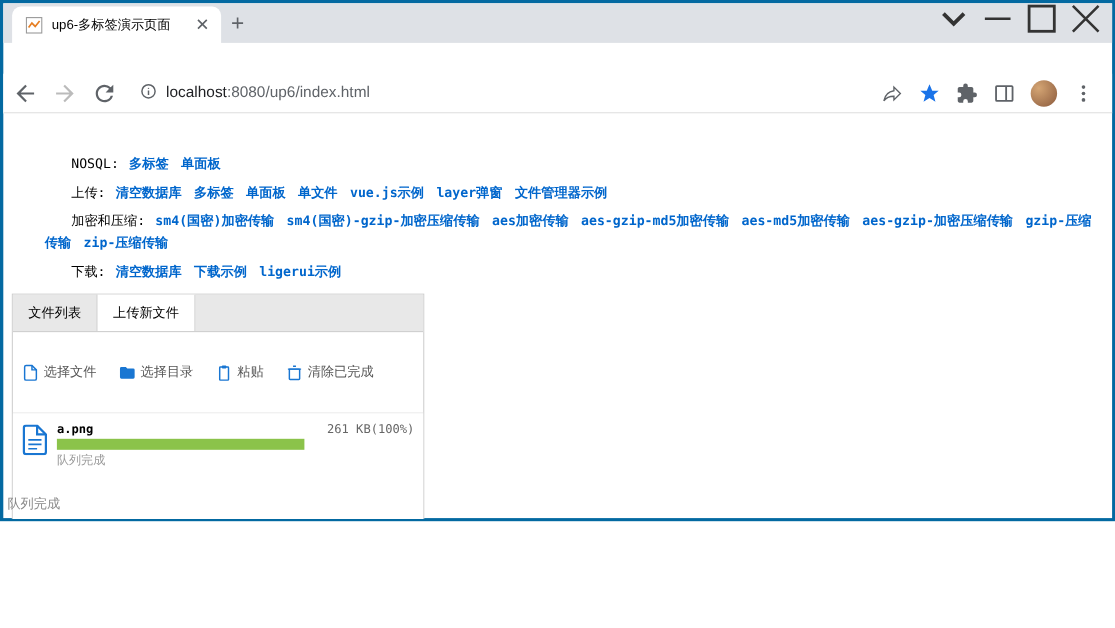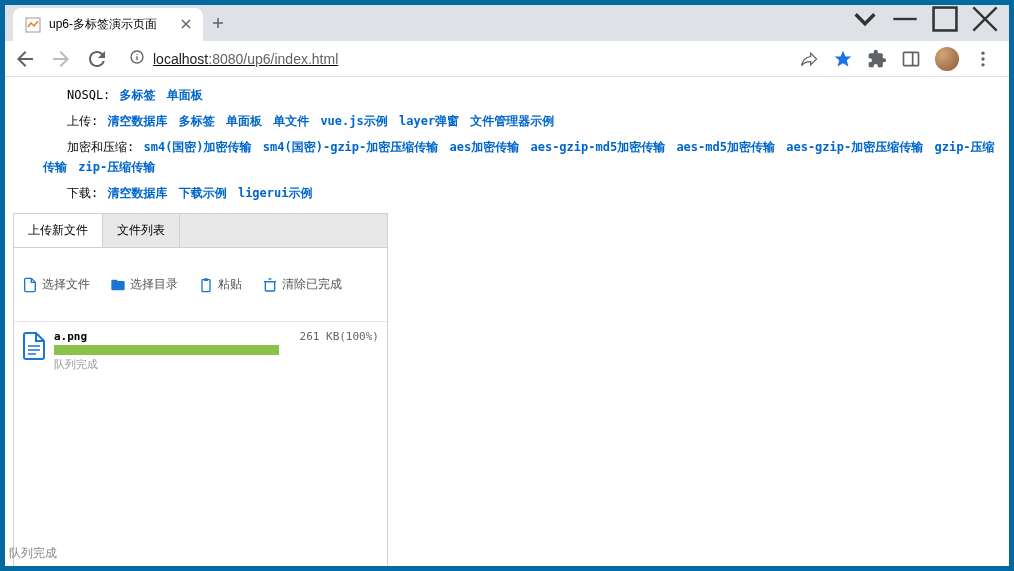--- a/index.html
+++ b/index.html
@@ -1,31 +1,31 @@
 <!DOCTYPE html>
 <html><head>
   <meta charset="utf-8">
   <style>
     * { margin: 0; padding: 0; box-sizing: border-box; }
     body { font-family: "Microsoft YaHei", Arial, sans-serif; font-size: 12px; background: #fff; }
     
     
-    .browser-chrome { border: 5px solid #0369a1; width: 1014px; height: 571px; display: flex; flex-direction: column; background: #fff; }
+    .browser-chrome { border: 3px solid #0369a1; width: 1014px; height: 474px; display: flex; flex-direction: column; background: #fff; gap: 28px; }
     .tab-bar { height: 36px; background: #dee1e6; display: flex; align-items: end; padding-left: 8px; gap: 0; }
     .tab { background: #fff; border-radius: 8px 8px 0 0; padding: 8px 12px; display: flex; align-items: center; gap: 8px; font-size: 12px; min-width: 190px; }
     .tab .favicon { width: 16px; height: 16px; display: inline-flex; align-items: center; justify-content: center; }
     .tab .close { margin-left: auto; }
     .new-tab { padding: 8px; cursor: pointer; }
     .window-controls { margin-left: auto; display: flex; gap: 0; align-items: center; padding-right: 4px; padding-bottom: 8px; }
     .window-controls span { width: 40px; height: 28px; display: inline-flex; align-items: center; justify-content: center; font-size: 14px; color: #333; }
     
     .toolbar { height: 36px; background: #fff; border-bottom: 1px solid #e0e0e0; display: flex; align-items: center; padding: 0 8px; gap: 12px; }
     .nav-btn { width: 24px; height: 24px; display: inline-flex; align-items: center; justify-content: center; color: #5f6368; font-size: 16px; }
     .nav-btn.disabled { color: #bbb; }
-    .url-bar { flex: 1; display: flex; align-items: center; gap: 8px; padding: 4px 8px; text-decoration: underline; }
+    .url-bar { flex: 1; display: flex; align-items: flex-start; gap: 8px; padding: 4px 8px; }
     .url-bar .info-icon { color: #5f6368; }
     .url-text { font-size: 14px; color: #202124; }
     .url-text .host { color: #202124; }
     .url-text .path { color: #5f6368; }
     .toolbar-right { display: flex; align-items: center; gap: 14px; padding-right: 8px; }
     .toolbar-right .icon { width: 20px; height: 20px; display: inline-flex; align-items: center; justify-content: center; color: #5f6368; }
     .avatar { width: 24px; height: 24px; border-radius: 50%; background: radial-gradient(circle at 30% 30%, #d4a574, #8b5a3c); }
     
     
     .page-content { flex: 1; padding: 8px; overflow: auto; position: relative; }
@@ -166,22 +166,22 @@
   <div class="page-content">
     <div id="link-rows">
         <div class="link-row"><span class="label">NOSQL:  </span><a href="#">多标签</a> <a href="#">单面板</a> </div>
         <div class="link-row"><span class="label">上传:  </span><a href="#">清空数据库</a> <a href="#">多标签</a> <a href="#">单面板</a> <a href="#">单文件</a> <a href="#">vue.js示例</a> <a href="#">layer弹窗</a> <a href="#">文件管理器示例</a> </div>
         <div class="link-row"><span class="label">加密和压缩:  </span><a href="#">sm4(国密)加密传输</a> <a href="#">sm4(国密)-gzip-加密压缩传输</a> <a href="#">aes加密传输</a> <a href="#">aes-gzip-md5加密传输</a> <a href="#">aes-md5加密传输</a> <a href="#">aes-gzip-加密压缩传输</a> <a href="#">gzip-压缩传输</a> <a href="#">zip-压缩传输</a> </div>
         <div class="link-row"><span class="label">下载:  </span><a href="#">清空数据库</a> <a href="#">下载示例</a> <a href="#">ligerui示例</a> </div>
       </div>
 
     <div class="upload-panel">
       <div class="panel-tabs">
+        <div class="panel-tab">文件列表</div>
         <div class="panel-tab active">上传新文件</div>
-        <div class="panel-tab">文件列表</div>
       </div>
       <div class="panel-toolbar">
         <div class="tool-btn">
           <span class="ticon">
               <svg viewBox="0 0 24 24">
                 <path d="M14 2H6a2 2 0 0 0-2 2v16a2 2 0 0 0 2 2h12a2 2 0 0 0 2-2V8l-6-6z" fill="none" stroke="#1976d2" stroke-width="2"></path>
                 <path d="M14 2v6h6" fill="none" stroke="#1976d2" stroke-width="2"></path>
               </svg>
             </span>
           <span>选择文件</span>

